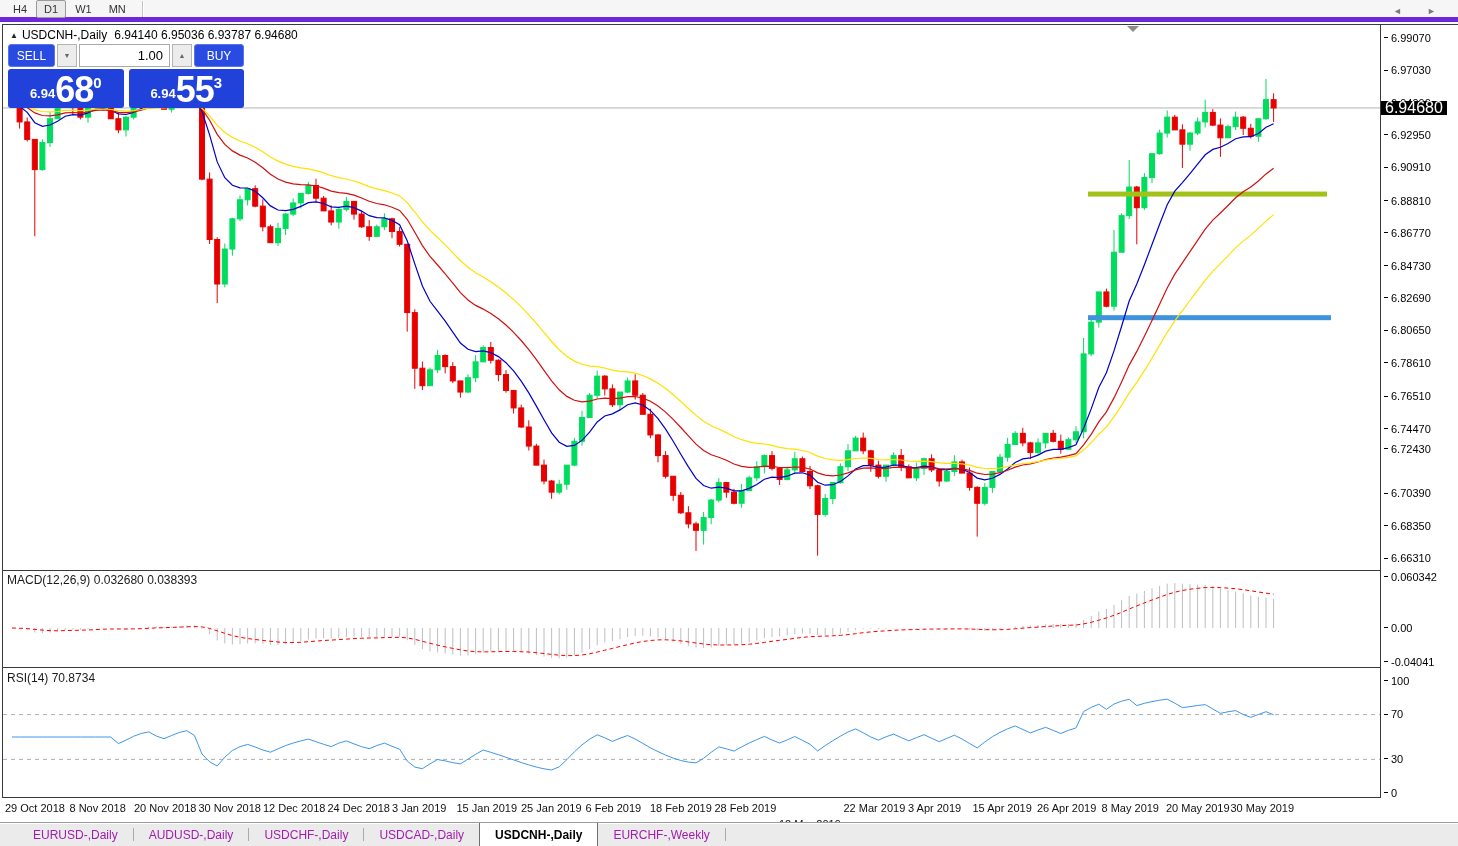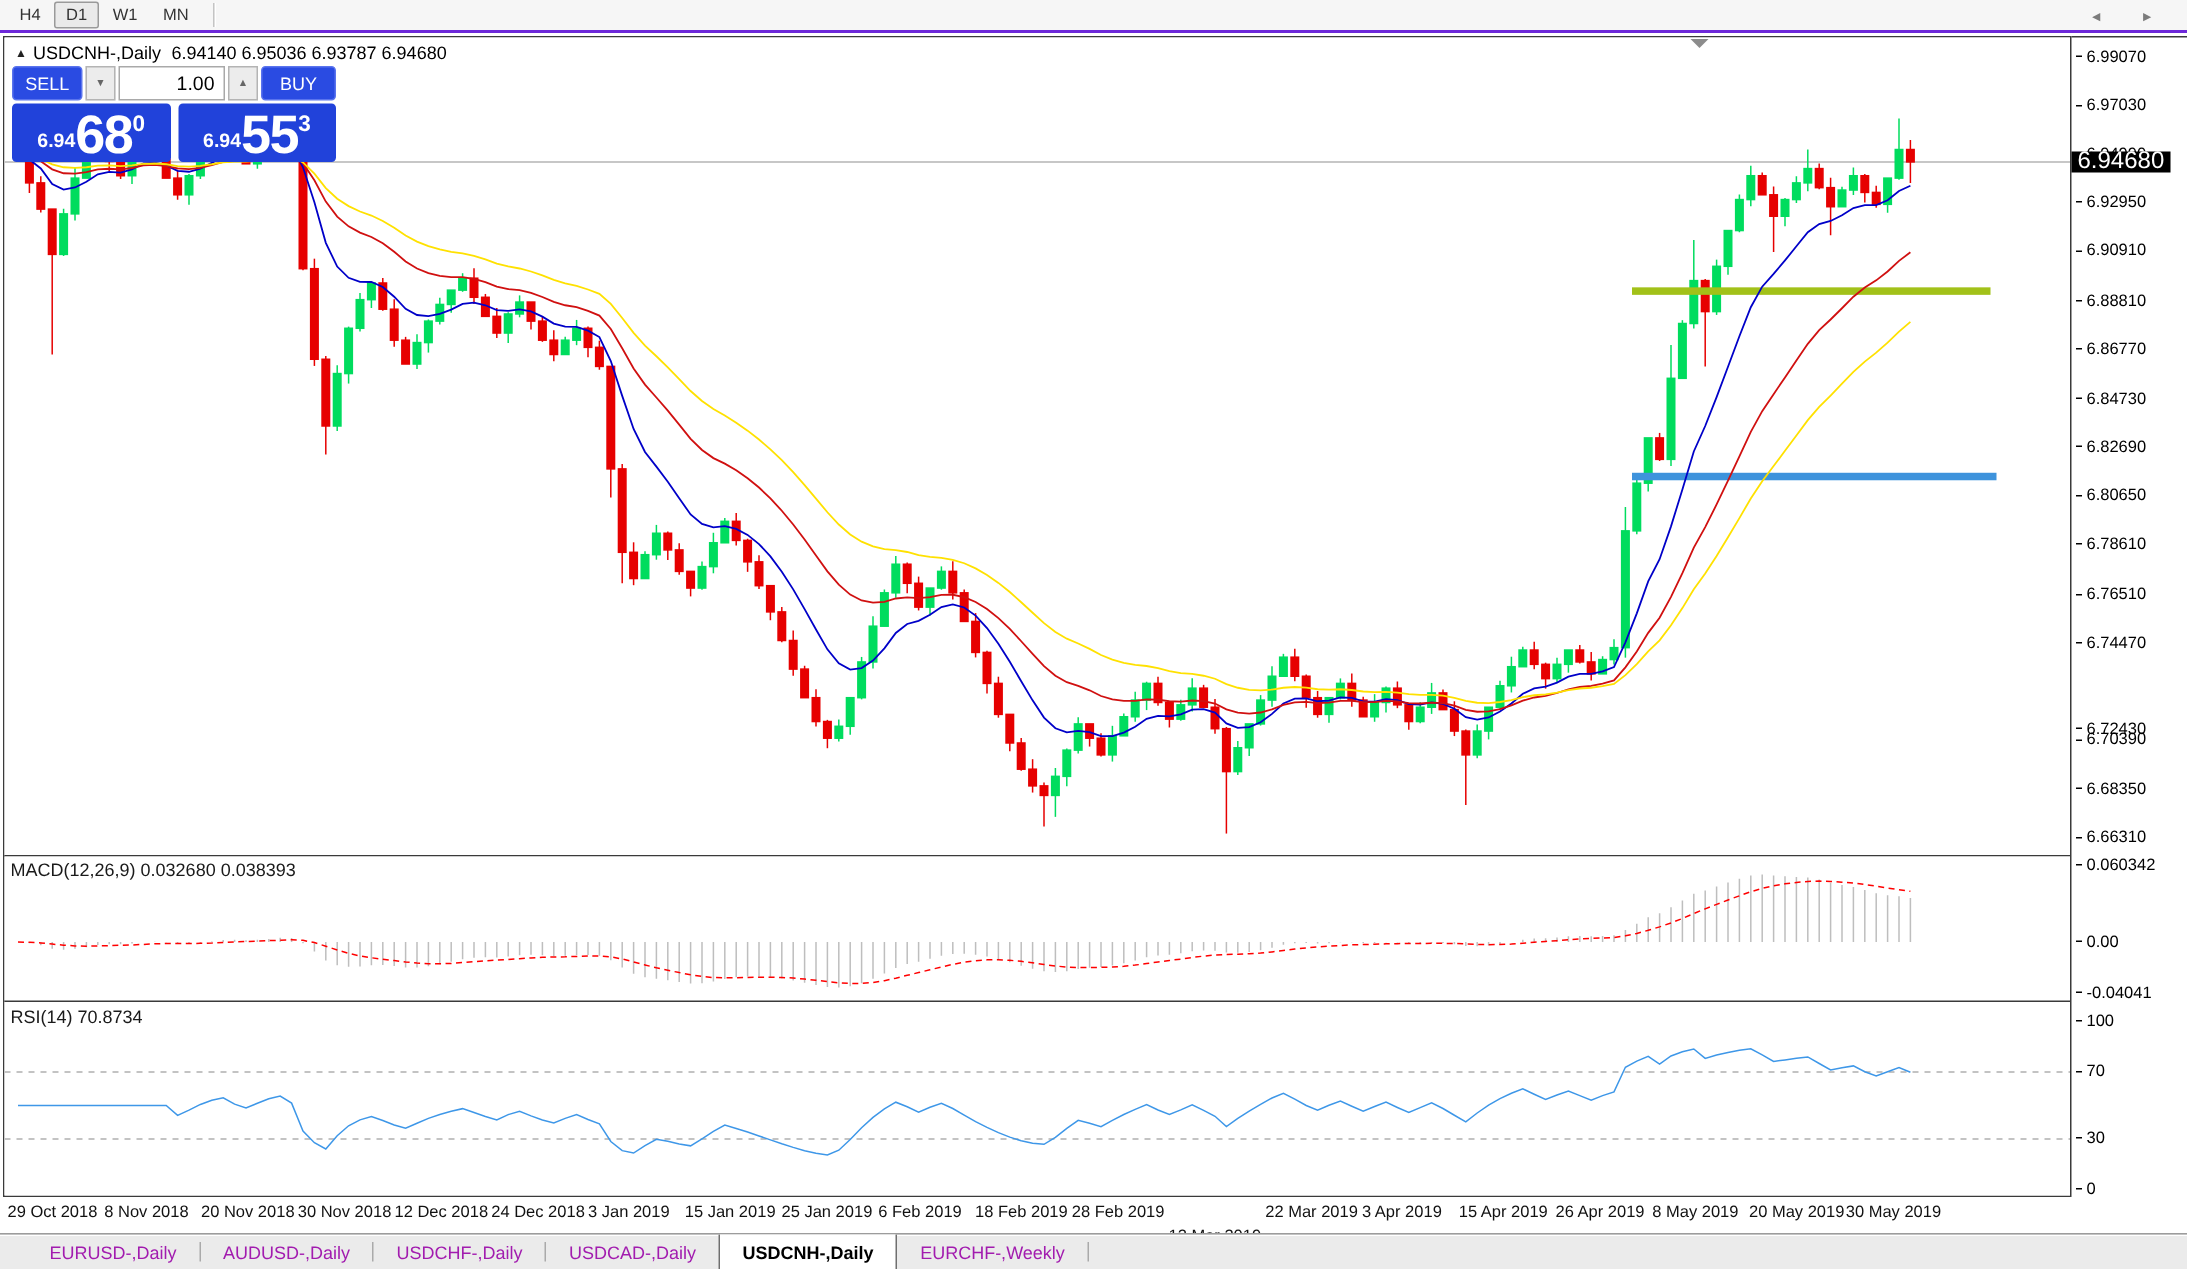--- a/index.html
+++ b/index.html
@@ -1,21 +1,21 @@
 <!DOCTYPE html>
 <html><head>
 <meta charset="utf-8">
 <style>
   * { margin:0; padding:0; box-sizing:border-box; }
   html,body { width:1458px; height:846px; background:#fff; overflow:hidden;
               font-family:"Liberation Sans", sans-serif; }
 
   
   #toolbar { position:absolute; left:0; top:0; width:1458px; height:22px;
-             background:#f6f6f6; border-bottom:2px solid #6d28d9;
+             background:#f6f6f6; border-bottom:5px solid #6d28d9;
              display:flex; align-items:center; padding-left:5px; }
   .tf-btn { font-size:11px; color:#333; padding:2px 7px; margin-right:1px;
             border:1px solid transparent; border-radius:2px; cursor:pointer; }
   .tf-btn.active { background:#eaeaea; border:1px solid #9a9a9a; }
   .tf-sep { width:0; height:16px; border-left:1px solid #c4c4c4;
             border-right:1px solid #ffffff; margin-left:7px; }
 
   
   #plot-frame { position:absolute; left:2px; top:24px; width:1379px; height:774px;
                 border:1px solid #3a3a3a; background:#fff; }
@@ -26,21 +26,21 @@
   svg.pane { position:absolute; left:3px; background:#fff; cursor:crosshair; }
   #main-svg { top:25px; } #macd-svg { top:571px; } #rsi-svg { top:668px; }
 
   
   #chart-title { position:absolute; left:10px; top:28px; font-size:12px; color:#000;
                  z-index:5; }
   #chart-title .arr { font-size:8px; color:#222; margin-right:4px; vertical-align:1px; }
   #chart-title .vals { margin-left:7px;text-align:right; }
 
   
-  #trade-panel { position:absolute; left:8px; top:44px; width:216px; z-index:6; }
+  #trade-panel { position:absolute; left:8px; top:44px; width:236px; z-index:6; }
   .tp-row1 { display:flex; height:23px; gap:2px; }
   .tbtn { background:#2a4be2; border:1px solid #5a74ee; border-radius:3px; color:#fff;
           font-size:12px; display:flex; align-items:center; justify-content:center;
           cursor:pointer; }
   #sell-btn { width:47px; } #buy-btn { width:50px; }
   .spin { width:20px; background:#ececec; border:1px solid #b4b4b4; color:#666;
           font-size:7px; display:flex; align-items:center; justify-content:center;
           cursor:pointer; }
   .vol-input { flex:1; min-width:0; border:1px solid #a9a9a9; text-align:right;
                padding-right:6px; font-size:13px; font-family:inherit; background:#fff; }
@@ -662,21 +662,21 @@
     <div class="tick" style="top: 128.43px; justify-content: flex-end;"><span class="dash"></span>6.92950</div>
     <div class="tick" style="top: 160.844px;"><span class="dash"></span>6.90910</div>
     <div class="tick" style="top: 194.211px;"><span class="dash"></span>6.88810</div>
     <div class="tick" style="top: 226px;"><span class="dash"></span>6.86770</div>
     <div class="tick" style="top: 259.039px;"><span class="dash"></span>6.84730</div>
     <div class="tick" style="top: 291.453px;"><span class="dash"></span>6.82690</div>
     <div class="tick" style="top: 323.867px;"><span class="dash"></span>6.80650</div>
     <div class="tick" style="top: 356.281px;"><span class="dash"></span>6.78610</div>
     <div class="tick" style="top: 389.649px;"><span class="dash"></span>6.76510</div>
     <div class="tick" style="top: 422.063px;"><span class="dash"></span>6.74470</div>
-    <div class="tick" style="top: 479px;"><span class="dash"></span>6.72430</div>
+    <div class="tick" style="top: 442px;"><span class="dash"></span>6.72430</div>
     <div class="tick" style="top: 486.891px;"><span class="dash"></span>6.70390</div>
     <div class="tick" style="top: 519.305px;"><span class="dash"></span>6.68350</div>
     <div class="tick" style="top: 551.719px;"><span class="dash"></span>6.66310</div>
     <div class="tick" style="top: 570.011px;"><span class="dash"></span>0.060342</div>
     <div class="tick" style="top: 621px;"><span class="dash"></span>0.00</div>
     <div class="tick" style="top: 655.146px;"><span class="dash"></span>-0.04041</div>
     <div class="tick" style="top: 674px;"><span class="dash"></span>100</div>
     <div class="tick" style="top: 707.6px;"><span class="dash"></span>70</div>
     <div class="tick" style="top: 752.4px;"><span class="dash"></span>30</div>
     <div class="tick" style="top: 786px;"><span class="dash"></span>0</div>

